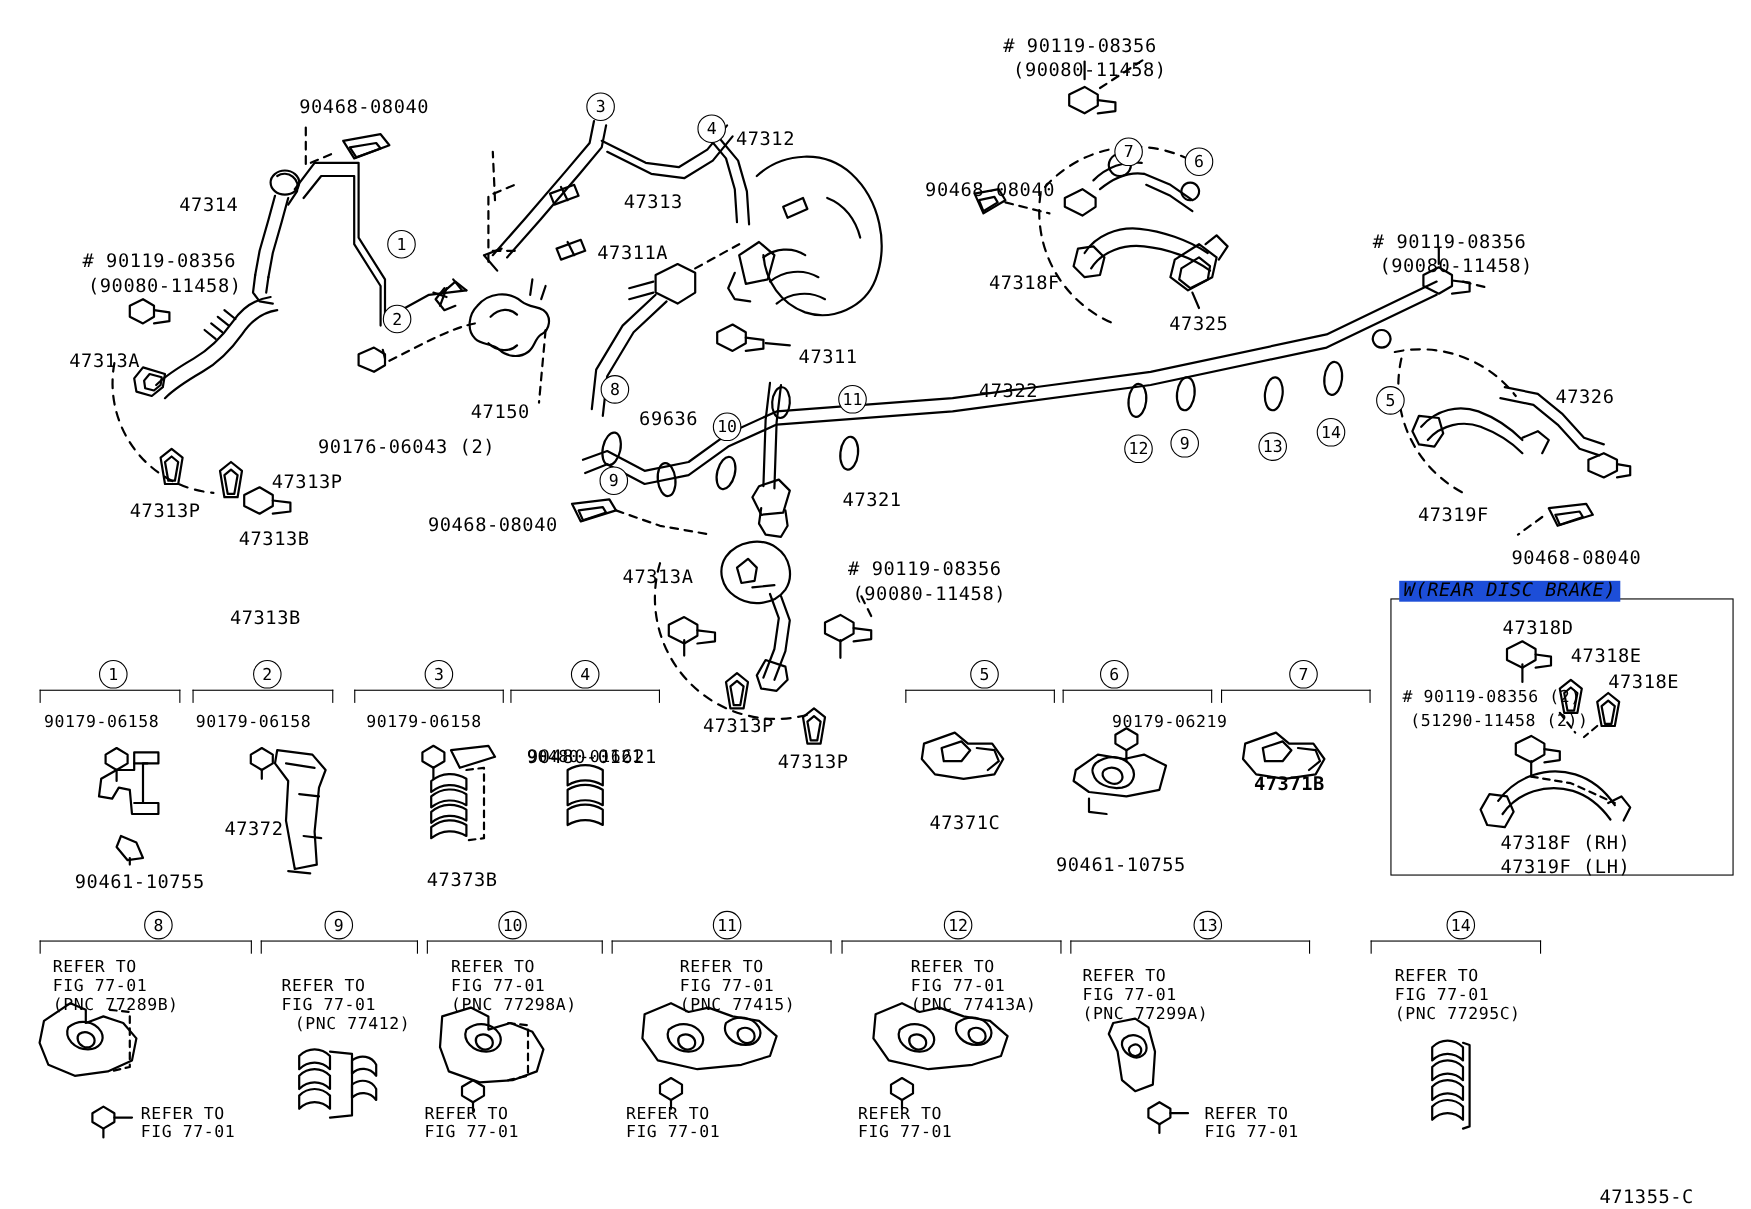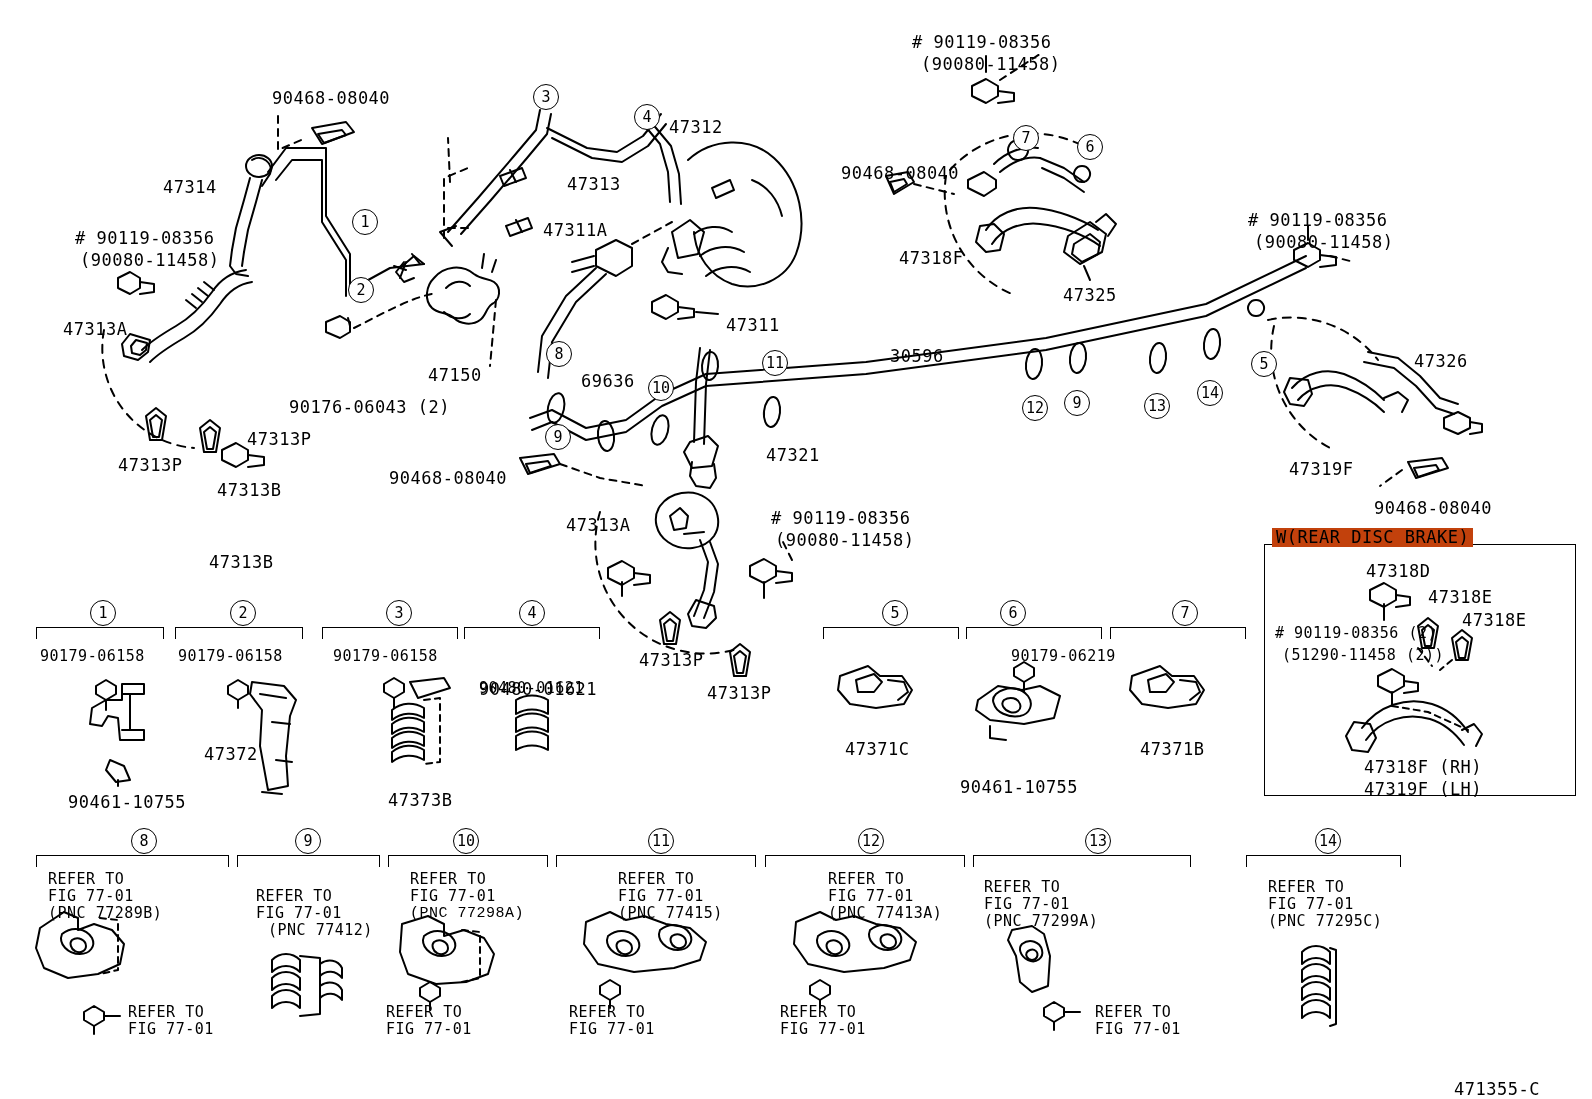--- a/index.html
+++ b/index.html
@@ -378,61 +378,61 @@
   <div class="lbl" style="left:543px; top:221px;">47311A</div>
   <div class="lbl" style="left:899px; top:249px;">47318F</div>
   <div class="lbl" style="left:1248px; top:211px;"># 90119-08356</div>
   <div class="lbl" style="left:1254px; top:233px;">(90080-11458)</div>
   <div class="lbl" style="left:63px; top:320px;">47313A</div>
   <div class="lbl" style="left:726px; top:316px;">47311</div>
   <div class="lbl" style="left:1063px; top:286px;">47325</div>
   <div class="lbl" style="left:1414px; top:336px;margin-top:16px;">47326</div>
   <div class="lbl" style="left:428px; top:366px;">47150</div>
   <div class="lbl" style="left:581px; top:372px;">69636</div>
-  <div class="lbl" style="left:890px; top:347px;">30596</div>
+  <div class="lbl" style="left:890px; top:347px;">47322</div>
   <div class="lbl" style="left:289px; top:398px;">90176-06043 (2)</div>
   <div class="lbl" style="left:247px; top:430px;">47313P</div>
   <div class="lbl" style="left:118px; top:456px;">47313P</div>
   <div class="lbl" style="left:766px; top:446px;">47321</div>
   <div class="lbl" style="left:1289px; top:460px;">47319F</div>
   <div class="lbl" style="left:217px; top:481px;">47313B</div>
   <div class="lbl" style="left:389px; top:469px;">90468-08040</div>
   <div class="lbl" style="left:1374px; top:499px;">90468-08040</div>
   <div class="lbl" style="left:566px; top:516px;">47313A</div>
   <div class="lbl" style="left:771px; top:509px;"># 90119-08356</div>
   <div class="lbl" style="left:775px; top:531px;">(90080-11458)</div>
   <div class="lbl" style="left:209px; top:553px;">47313B</div>
   <div class="lbl" style="left:639px; top:651px;">47313P</div>
   <div class="lbl" style="left:707px; top:684px;">47313P</div>
   <div class="lbl" style="left:204px; top:745px;">47372</div>
   <div class="lbl" style="left:68px; top:793px;">90461-10755</div>
   <div class="lbl" style="left:388px; top:791px;">47373B</div>
   <div class="lbl" style="left:845px; top:740px;">47371C</div>
   <div class="lbl" style="left:960px; top:778px;">90461-10755</div>
-  <div class="lbl" style="left:1140px; top:740px;">47371B</div>
+  <div class="lbl" style="left:1140px; top:704px;font-weight:bold;">47371B</div>
   <div class="lbl" style="left:479px; top:680px;">90480-01621</div>
 
   <div class="circ" style="left:352px; top:209px;">1</div>
   <div class="circ" style="left:348px; top:277px;">2</div>
   <div class="circ" style="left:533px; top:84px;">3</div>
   <div class="circ" style="left:634px; top:104px;">4</div>
   <div class="circ" style="left:1251px; top:351px;">5</div>
   <div class="circ" style="left:1077px; top:134px;">6</div>
   <div class="circ" style="left:1013px; top:125px;">7</div>
   <div class="circ" style="left:546px; top:341px;">8</div>
   <div class="circ" style="left:545px; top:424px;">9</div>
   <div class="circ" style="left:648px; top:375px;">10</div>
   <div class="circ" style="left:762px; top:350px;">11</div>
   <div class="circ" style="left:1022px; top:395px;">12</div>
   <div class="circ" style="left:1064px; top:390px;">9</div>
   <div class="circ" style="left:1144px; top:393px;">13</div>
   <div class="circ" style="left:1197px; top:380px;">14</div>
 
   <div class="panel" style="left:1264px; top:544px; width:312px; height:252px;"></div>
-  <div class="lbl" style="left:1272px; top:528px; background:#c2410c; padding:0 4px;">W(REAR DISC BRAKE)</div>
+  <div class="lbl" style="left:1272px; top:528px; background:#1d4ed8; padding:0 4px;font-style:italic;">W(REAR DISC BRAKE)</div>
   <div class="lbl" style="left:1366px; top:562px;">47318D</div>
   <div class="lbl" style="left:1428px; top:588px;">47318E</div>
   <div class="lbl" style="left:1462px; top:611px;">47318E</div>
   <div class="lbl sm" style="left:1275px; top:625px;"># 90119-08356 (2)</div>
   <div class="lbl sm" style="left:1282px; top:647px;">(51290-11458 (2))</div>
   <div class="lbl" style="left:1364px; top:758px;">47318F (RH)</div>
   <div class="lbl" style="left:1364px; top:780px;">47319F (LH)</div>
 
   <div class="circ" style="left:90px; top:600px;">1</div>
   <div class="brk" style="left:36px; top:627px; width:128px;"></div>
@@ -471,21 +471,21 @@
   <div class="circ" style="left:295px; top:828px;">9</div>
   <div class="brk" style="left:237px; top:855px; width:143px;"></div>
   <div class="lbl sm" style="left:256px; top:888px;">REFER TO</div>
   <div class="lbl sm" style="left:256px; top:905px;">FIG 77-01</div>
   <div class="lbl sm" style="left:268px; top:922px;">(PNC 77412)</div>
 
   <div class="circ" style="left:453px; top:828px;">10</div>
   <div class="brk" style="left:388px; top:855px; width:160px;"></div>
   <div class="lbl sm" style="left:410px; top:871px;">REFER TO</div>
   <div class="lbl sm" style="left:410px; top:888px;">FIG 77-01</div>
-  <div class="lbl sm" style="left:410px; top:905px;font-family:Liberation Mono, monospace;">(PNC 77298A)</div>
+  <div class="lbl sm" style="left:410px; top:905px;">(PNC 77298A)</div>
   <div class="lbl sm" style="left:386px; top:1004px;">REFER TO</div>
   <div class="lbl sm" style="left:386px; top:1021px;">FIG 77-01</div>
 
   <div class="circ" style="left:648px; top:828px;">11</div>
   <div class="brk" style="left:556px; top:855px; width:200px;"></div>
   <div class="lbl sm" style="left:618px; top:871px;">REFER TO</div>
   <div class="lbl sm" style="left:618px; top:888px;">FIG 77-01</div>
   <div class="lbl sm" style="left:618px; top:905px;">(PNC 77415)</div>
   <div class="lbl sm" style="left:569px; top:1004px;">REFER TO</div>
   <div class="lbl sm" style="left:569px; top:1021px;">FIG 77-01</div>

